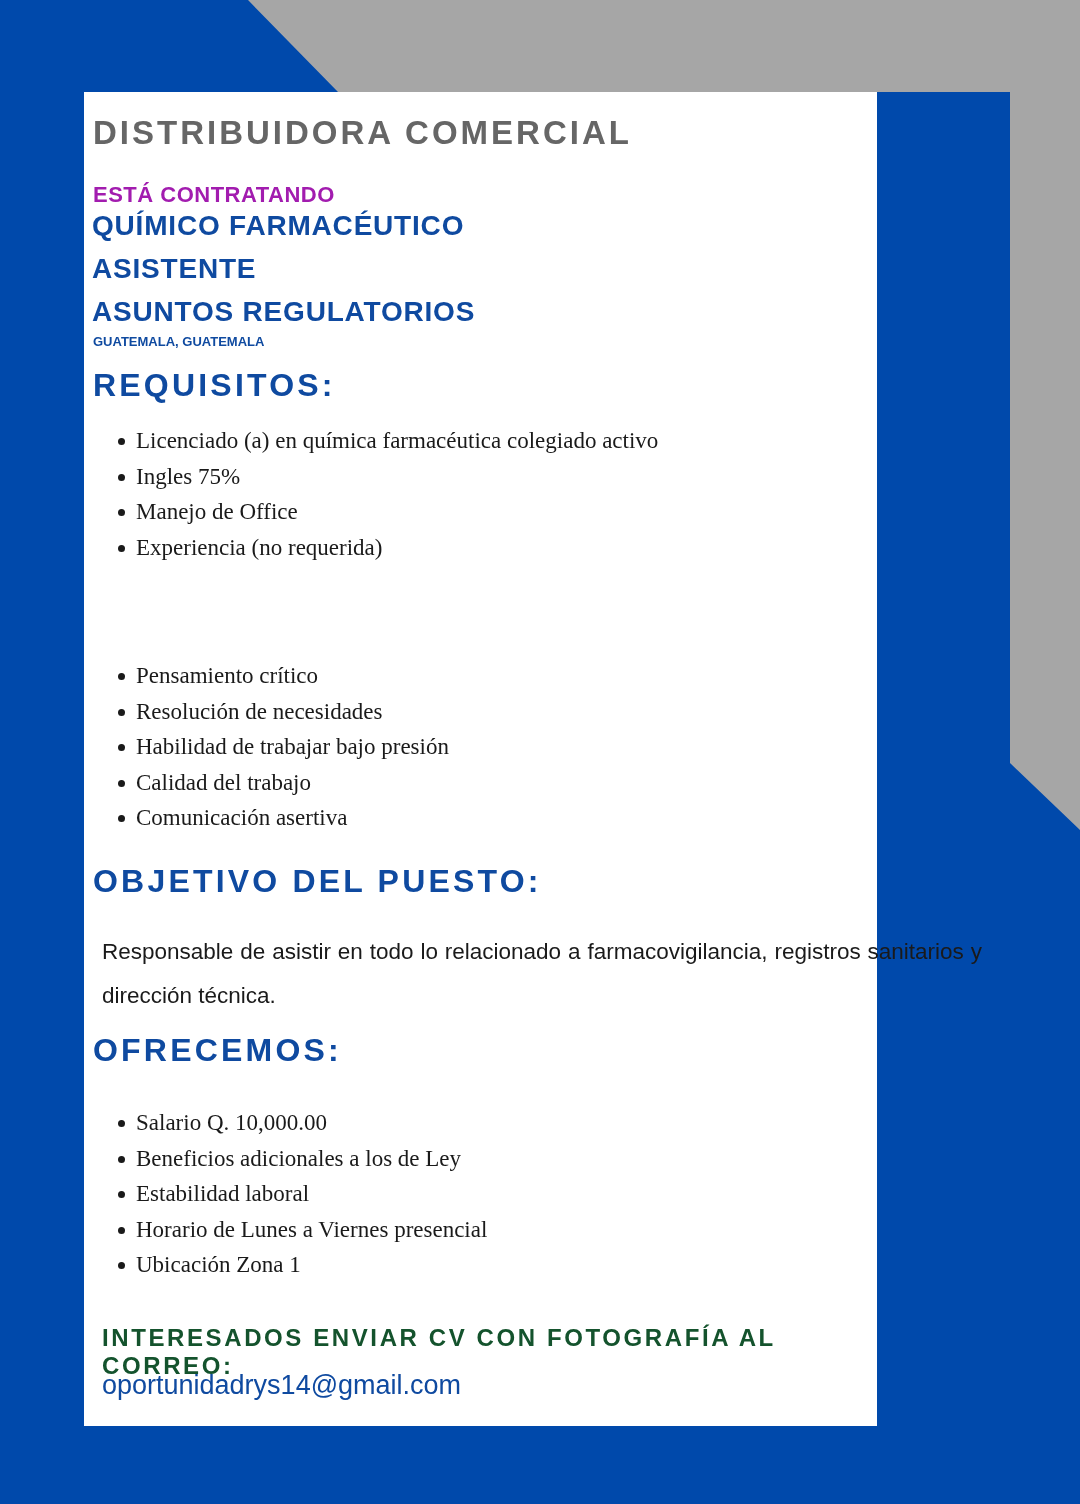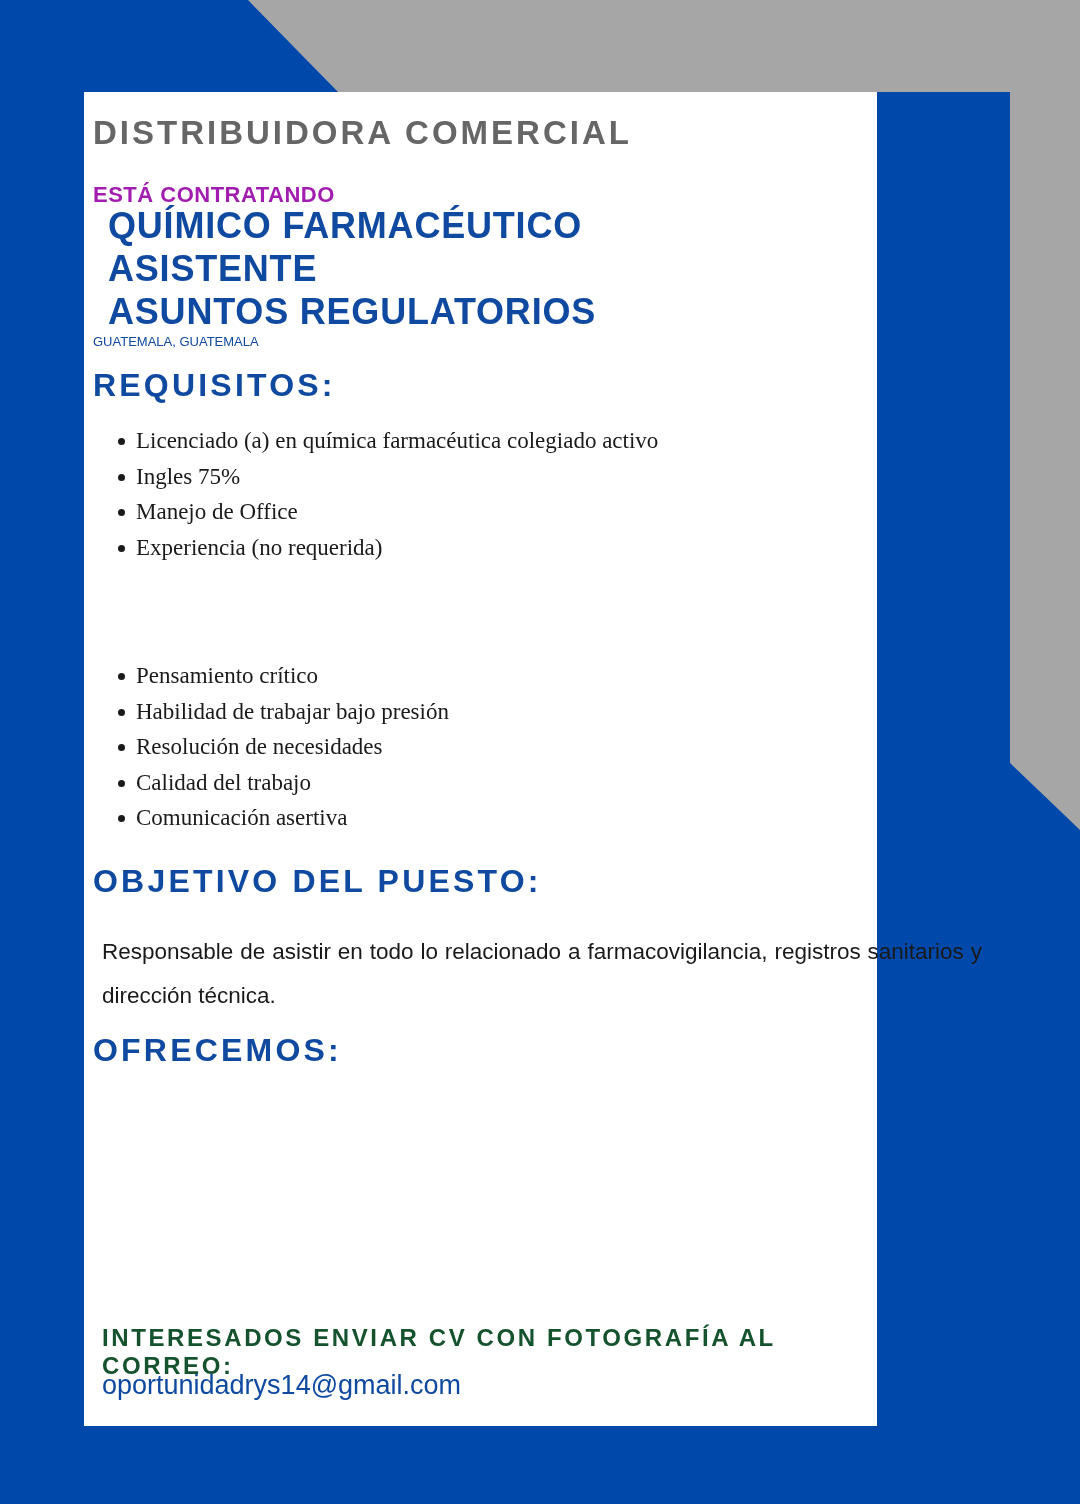--- a/index.html
+++ b/index.html
@@ -2,22 +2,22 @@
 <html><head>
 <meta charset="utf-8">
 <style>
   html,body{margin:0;padding:0;}
   body{width:1080px;height:1504px;position:relative;overflow:hidden;background:#0049ab;font-family:"Liberation Sans",sans-serif;}
   .bg-gray{position:absolute;left:0;top:0;width:1080px;height:1504px;background:#a6a6a6;
     clip-path:polygon(248px 0,1080px 0,1080px 830px,1010px 763px,1010px 92px,338px 92px);}
   .card{position:absolute;left:84px;top:92px;width:793px;height:1334px;background:#fff;}
   .company{position:absolute;left:9px;top:22px;font-size:33px;font-weight:bold;letter-spacing:3px;color:#666;}
   .hiring{position:absolute;left:9px;top:90px;font-size:22px;font-weight:bold;color:#a21caf;letter-spacing:0.5px;}
-  .title{position:absolute;left:24px;top:112px;font-size:36px;font-weight:bold;color:#0f4aa0;line-height:43px;letter-spacing:0.8px;}
-  .location{position:absolute;left:9px;top:242px;font-size:13px;font-weight:normal;color:#0f4aa0;}
+  .title{position:absolute;left:8px;top:112px;font-size:28px;font-weight:bold;color:#0f4aa0;line-height:43px;letter-spacing:0.8px;}
+  .location{position:absolute;left:9px;top:242px;font-size:13px;font-weight:bold;color:#0f4aa0;}
   .section-h{position:absolute;left:9px;font-size:32px;font-weight:bold;letter-spacing:3.2px;color:#0f4aa0;}
   ul.list{position:absolute;left:30px;margin:0;padding:0 0 0 22px;list-style:none;font-size:23px;color:#1a1a1a;}
   ul.list li{height:35.5px;line-height:35.5px;position:relative;font-family:Liberation Serif, serif;}
   ul.list li::before{content:"";position:absolute;left:-18px;top:15px;width:7px;height:7px;border-radius:50%;background:#1a1a1a;}
   .objective{position:absolute;left:18px;top:838px;width:880px;font-size:22.5px;line-height:44px;color:#1a1a1a;text-align:justify;text-align-last:left;}
   .contact-h{position:absolute;left:18px;top:1232px;font-size:24px;font-weight:bold;letter-spacing:2.6px;color:#14532d;}
   .email{position:absolute;left:18px;top:1278px;font-size:27px;color:#0f4aa0;text-decoration:none;text-align:right;}
 </style>
 </head>
 <body>
@@ -37,26 +37,33 @@
   <div class="section-h" style="top:275px">REQUISITOS:</div>
   <ul class="list" style="top:331px">
     <li>Licenciado (a) en química farmacéutica colegiado activo</li>
     <li>Ingles 75%</li>
     <li>Manejo de Office</li>
     <li>Experiencia (no requerida)</li>
   </ul>
 
   <ul class="list" style="top:566px">
     <li>Pensamiento crítico</li>
+    <li>Resolución de necesidades</li>
     <li>Habilidad de trabajar bajo presión</li>
-    <li>Resolución de necesidades</li>
     <li>Calidad del trabajo</li>
     <li>Comunicación asertiva</li>
   </ul>
 
   <div class="section-h" style="top:771px">OBJETIVO DEL PUESTO:</div>
   <div class="objective">Responsable de asistir en todo lo relacionado a farmacovigilancia, registros sanitarios y dirección técnica.</div>
 
   <div class="section-h" style="top:940px">OFRECEMOS:</div>
+  <ul class="list" style="top:1013px">
+    <li>Salario Q. 10,000.00</li>
+    <li>Beneficios adicionales a los de Ley</li>
+    <li>Estabilidad laboral</li>
+    <li>Horario de Lunes a Viernes presencial</li>
+    <li>Ubicación Zona 1</li>
+  </ul>
 
   <div class="contact-h">INTERESADOS ENVIAR CV CON FOTOGRAFÍA AL CORREO:</div>
   <a class="email">oportunidadrys14@gmail.com</a>
 </div>
 
 </body></html>

